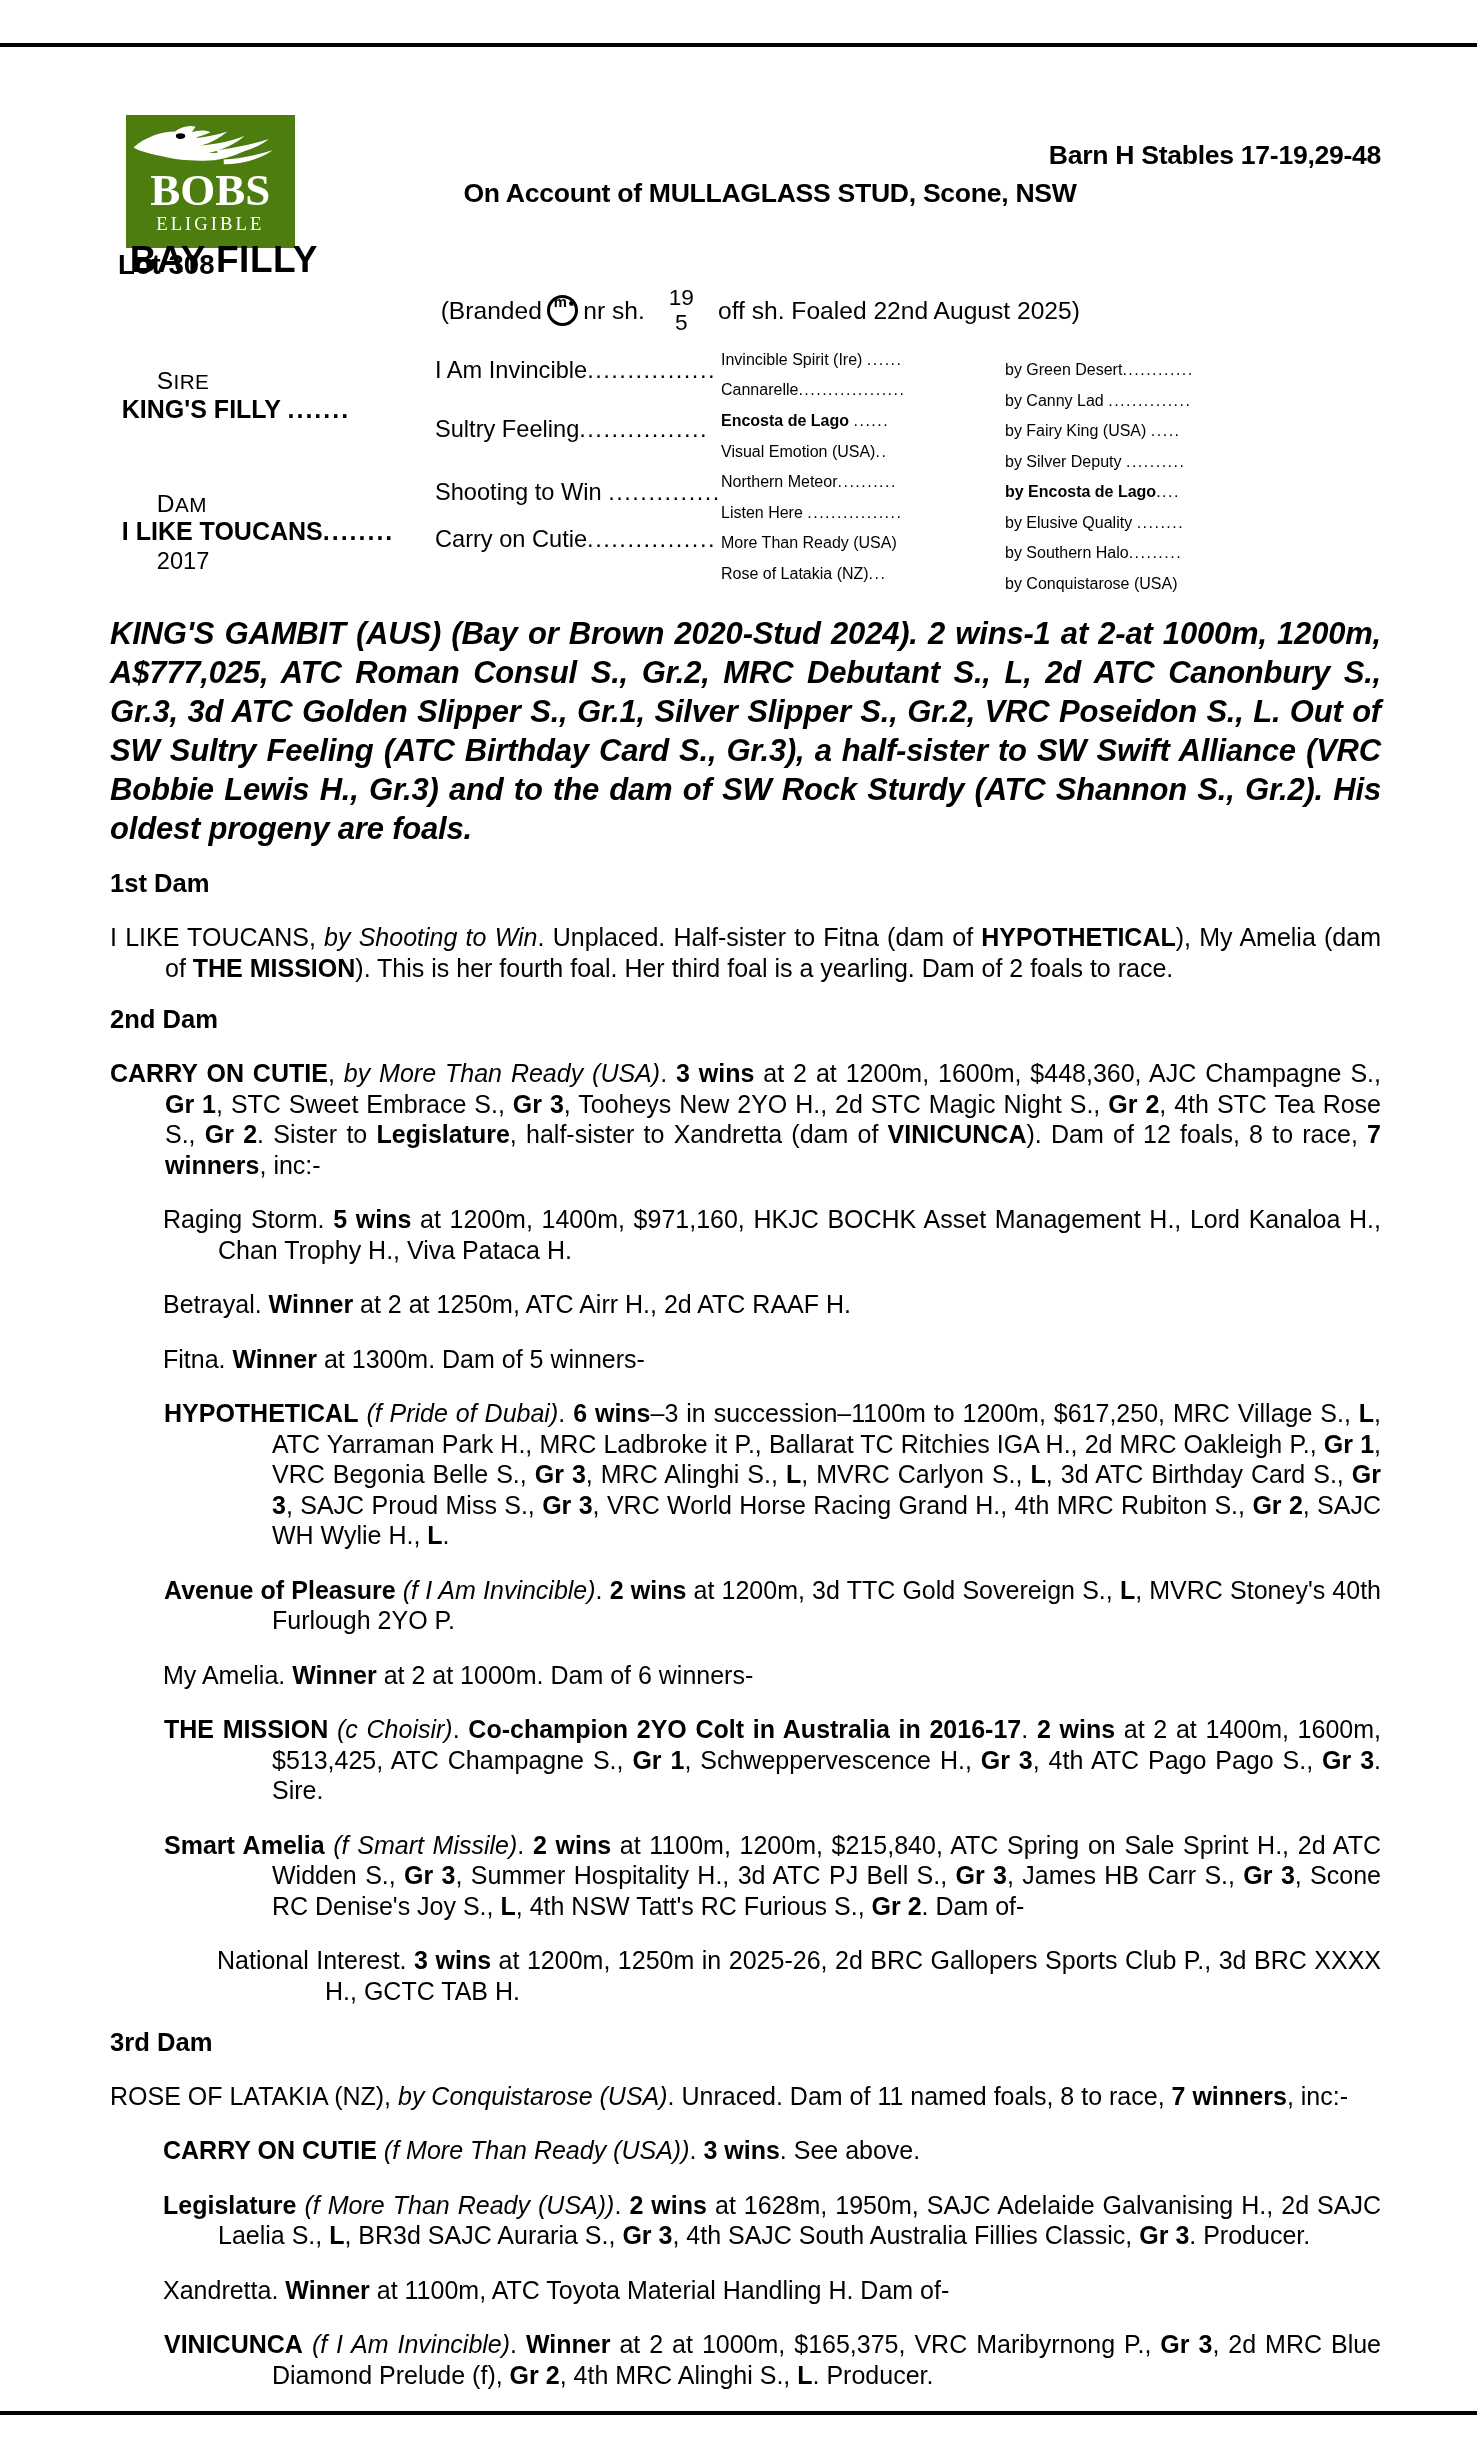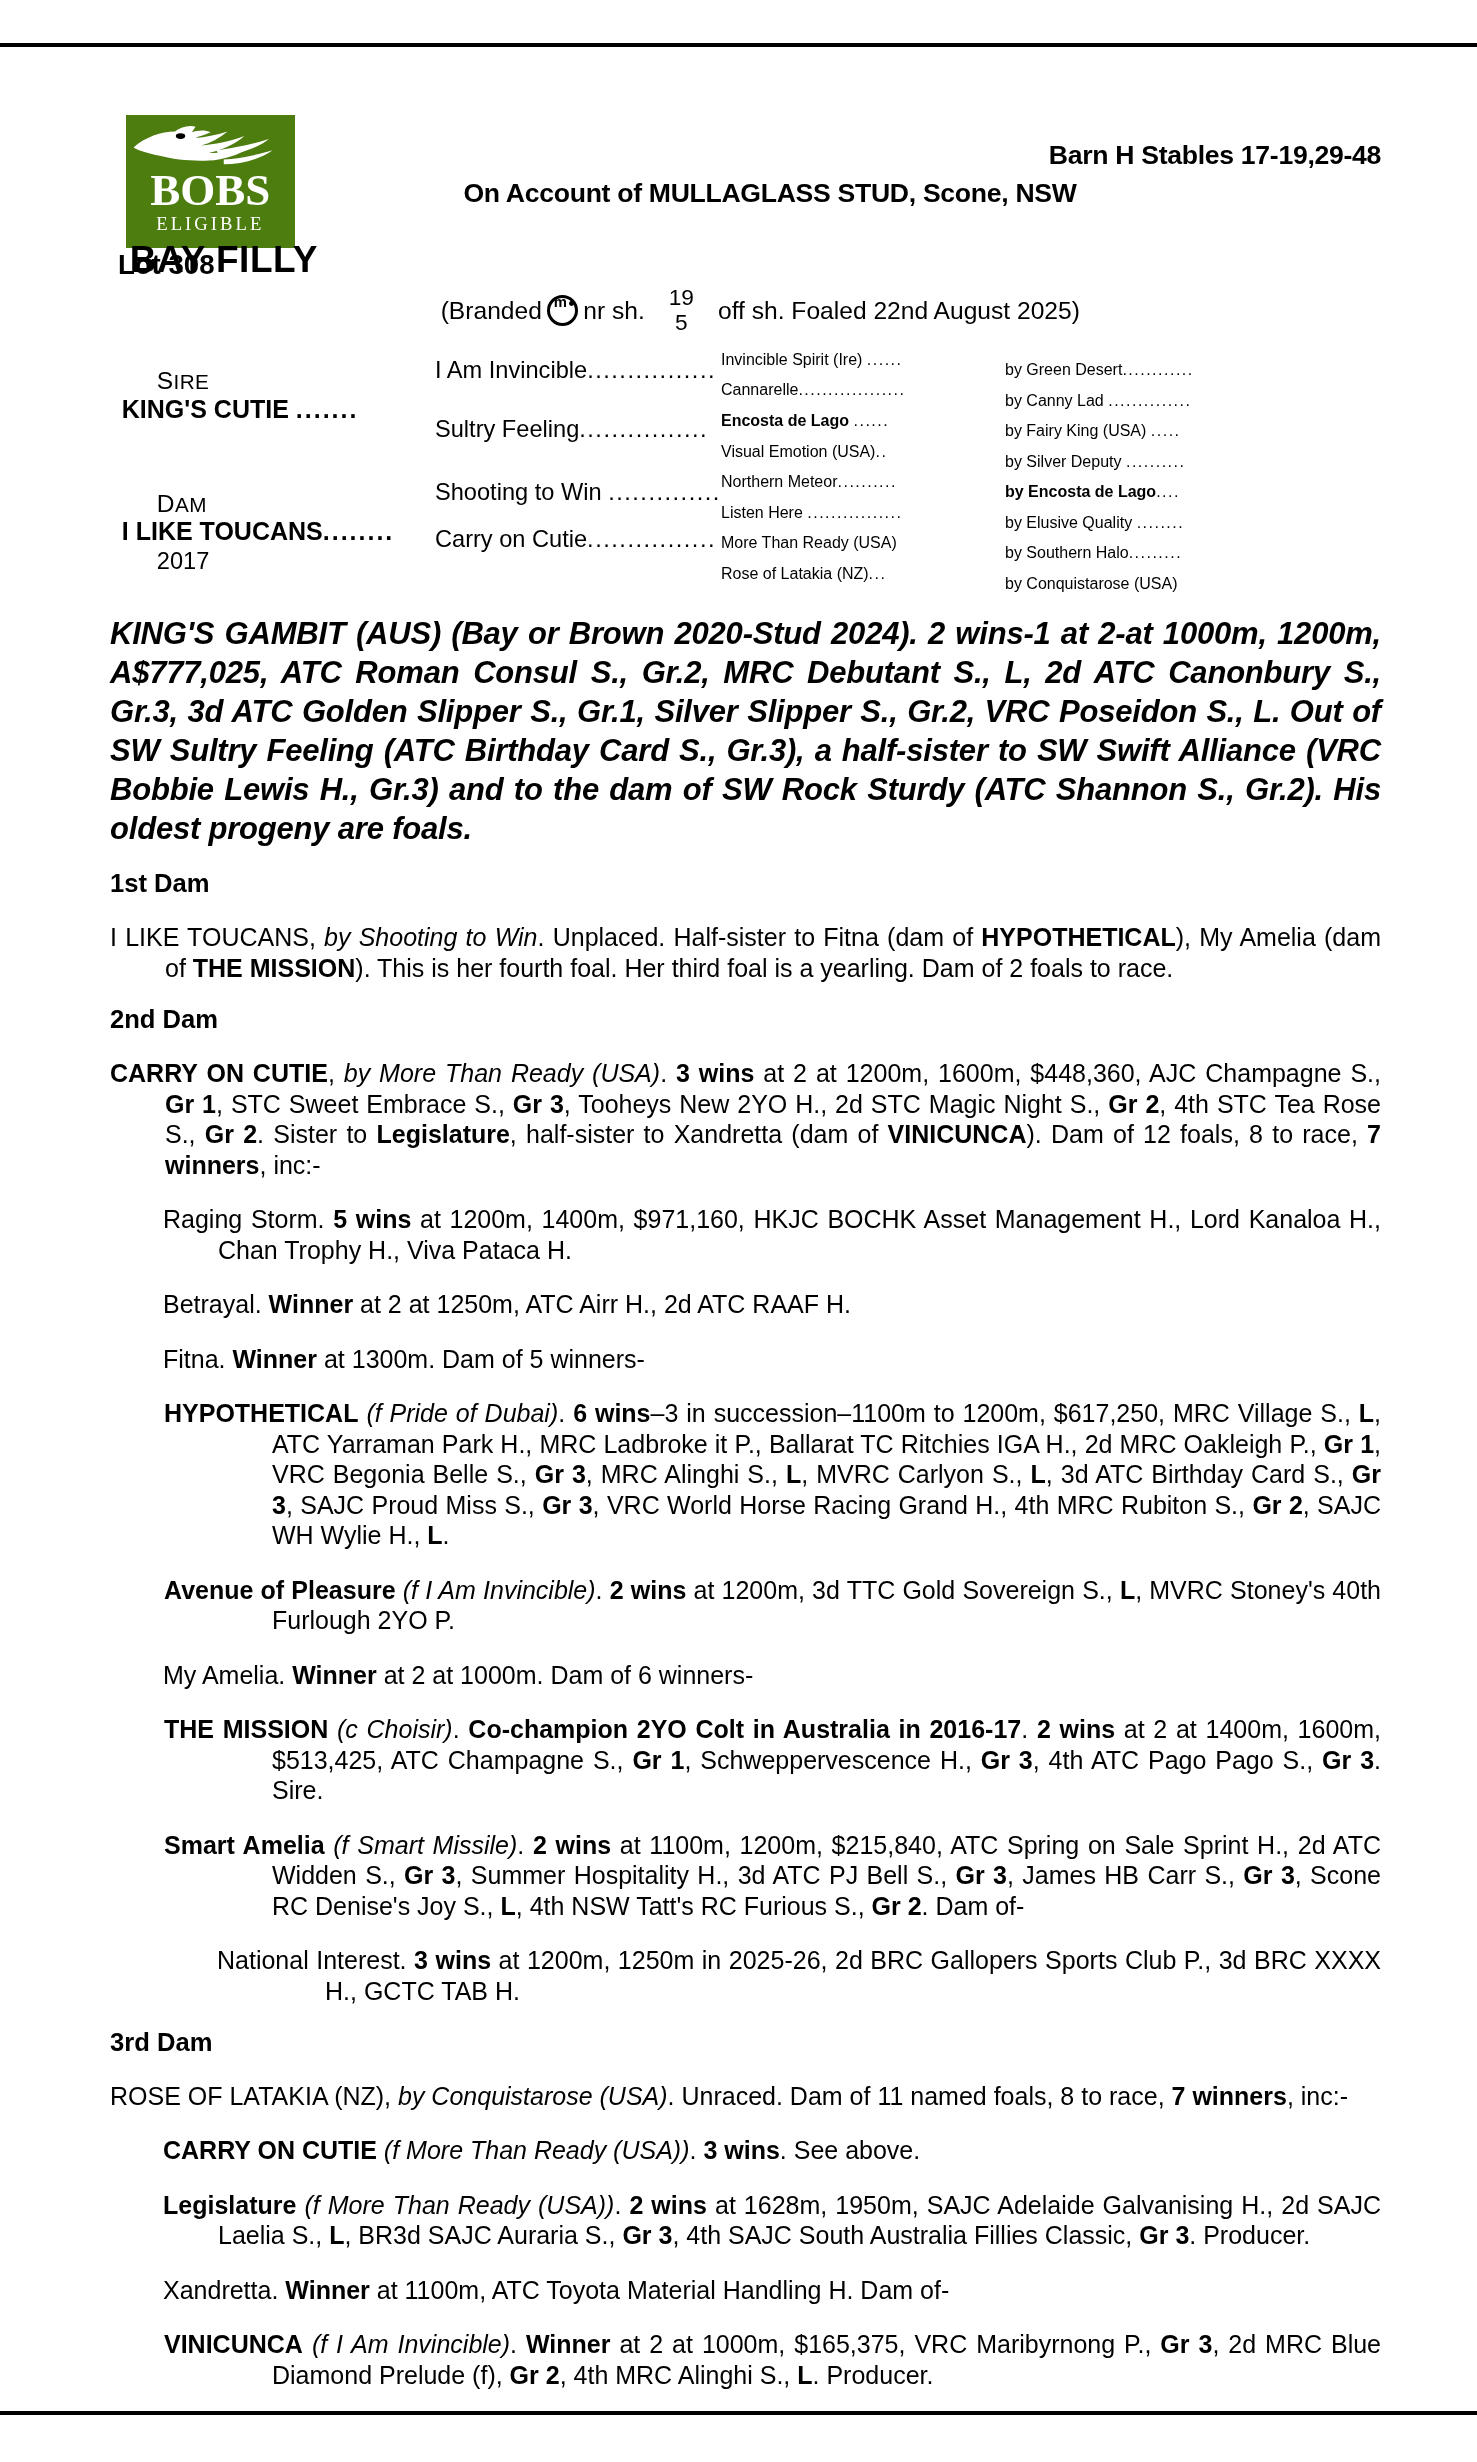--- a/index.html
+++ b/index.html
@@ -281,21 +281,21 @@
 
     <div class="branded-line">
       <span>(Branded</span><span class="brand-mark"></span><span>nr sh.</span><span class="stacked-num"><b>19</b><b>5</b></span><span>off sh. Foaled 22nd August 2025)</span>
     </div>
 
     <div class="ped">
 
       <div class="ped-col1">
         <div class="gen1-block g1-sire">
           <div class="g1-label"><span class="cap">S</span><span>IRE</span></div>
-          <div class="g1-name"><span>KING'S CUTIE</span> <span class="dots">.......</span></div>
+          <div class="g1-name"><span>KING'S FILLY</span> <span class="dots">.......</span></div>
         </div>
         <div class="gen1-block g1-dam">
           <div class="g1-label"><span class="cap">D</span><span>AM</span></div>
           <div class="g1-name"><span>I LIKE TOUCANS</span><span class="dots">........</span></div>
           <div class="g1-year">2017</div>
         </div>
       </div>
 
       <div class="ped-col2">
         <div class="gen2-row r2a"><span>I Am Invincible</span><span class="dots">................</span></div>

